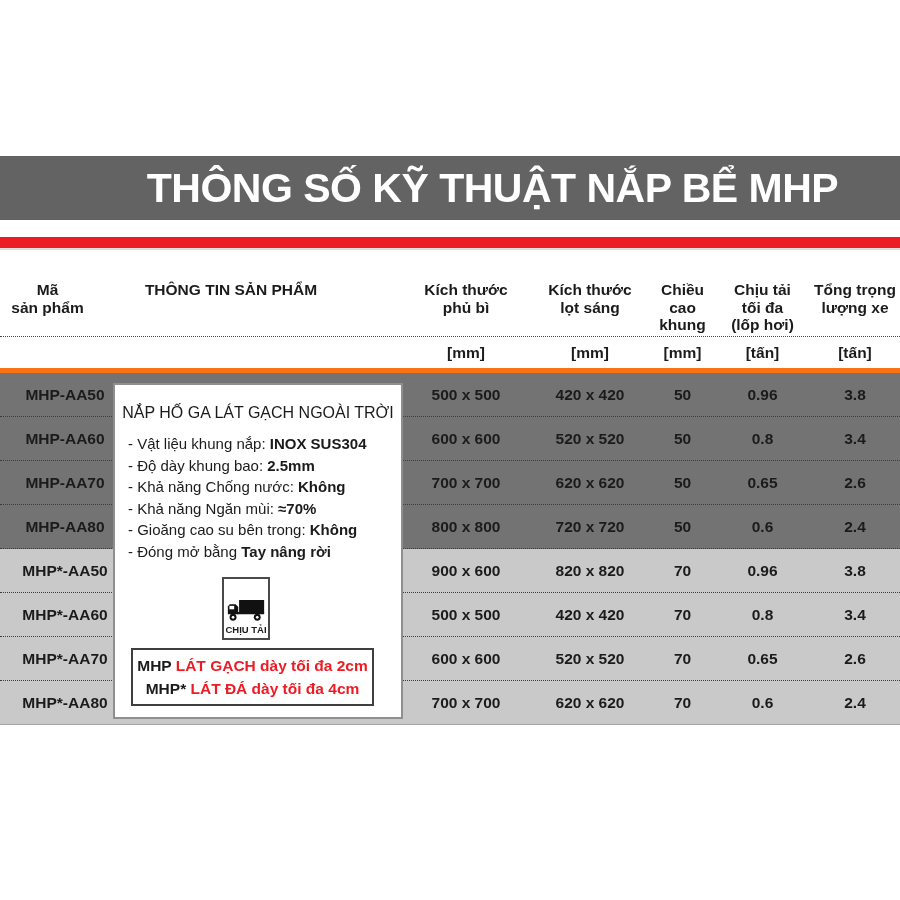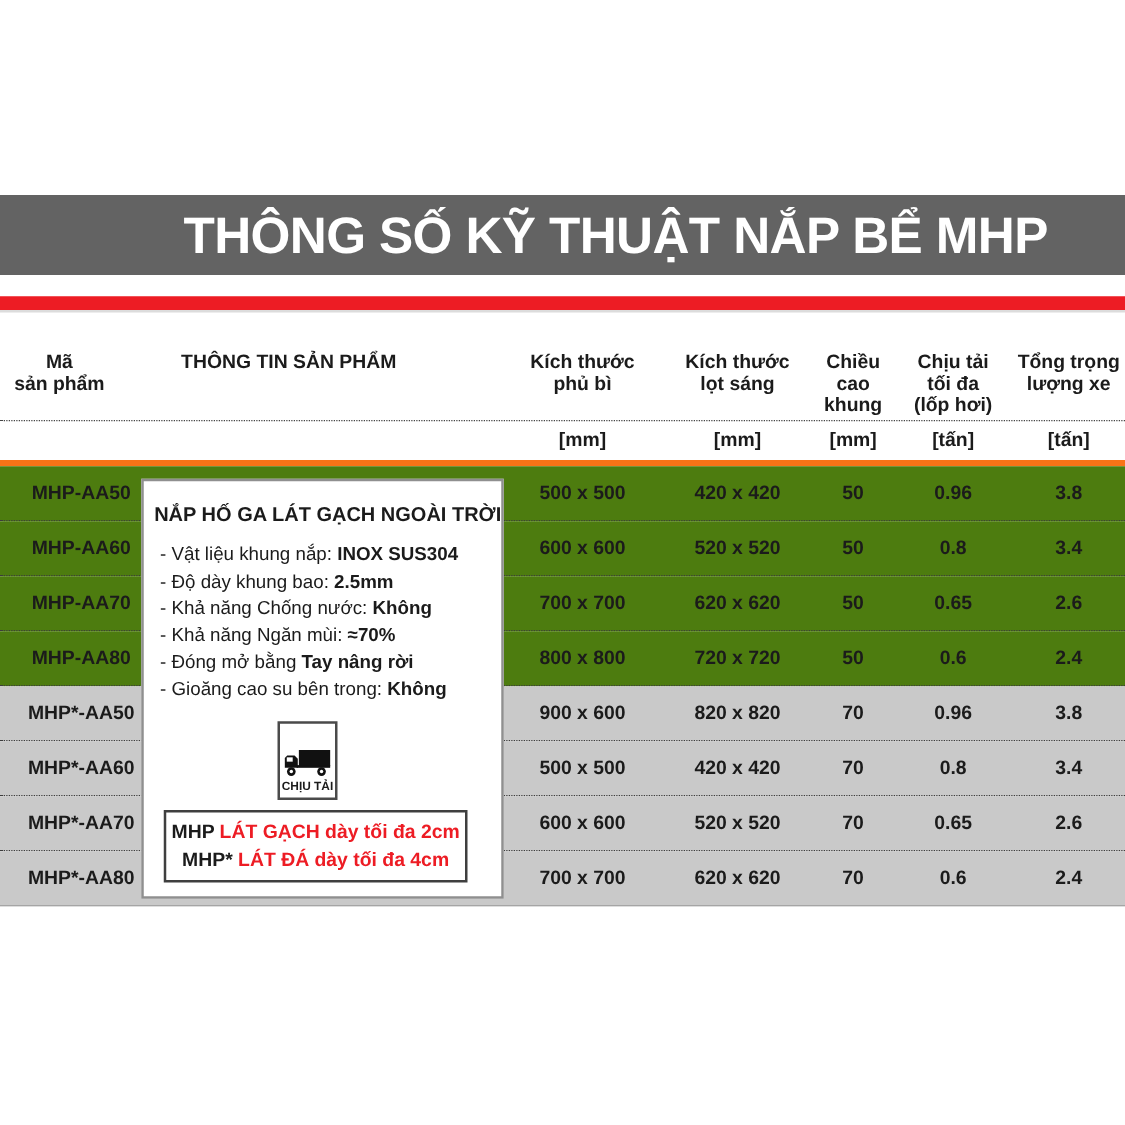--- a/index.html
+++ b/index.html
@@ -30,31 +30,31 @@
   .thead .cell {
     align-items:flex-start; padding-top:13px; font-weight:bold; font-size:15.5px;
     line-height:17.5px; text-align:center; white-space:pre-line;
   }
   .thead .cell.pad-code { padding-right:35px; }
   .thead .cell.pad-info { padding-right:70px; }
 
   .units { height:31px; border-bottom:5px solid #f97316; }
   .units .cell { font-weight:bold; font-size:15.5px; }
 
-  .drow { height:43px; background:#4d7c0f; border-bottom:1px dotted #3c3c3c; }
+  .drow { height:43px; background:#737373; border-bottom:1px dotted #3c3c3c; }
   .drow.dark { background:#c9c9c9; }
   .tbody .drow:last-child { border-bottom:1px solid #a5a5a5; }
   .drow .cell { font-weight:bold; font-size:15.5px; }
 
   
   .info-card {
     position:absolute; left:113px; top:383px; width:290px; height:336px;
     background:#ffffff; border:2px solid #8f8f8f; box-sizing:border-box; z-index:5;
   }
-  .info-title { margin-top:19px; text-align:right; font-weight:bold; font-size:16px; }
+  .info-title { margin-top:19px; text-align:center; font-weight:normal; font-size:16px; }
   .spec-list { margin:11px 0 0 13px; font-size:15px; line-height:21.5px; }
   .spec-item .label { font-weight:normal; }
   .spec-item .value { font-weight:bold; }
 
   .load-badge {
     position:absolute; left:107px; top:192px; width:48px; height:63px;
     border:2px solid #4a4a4a; box-sizing:border-box; background:#ffffff;
     display:flex; flex-direction:column; align-items:center; justify-content:flex-end;
     gap:2px; padding-bottom:3px;
   }
@@ -201,25 +201,25 @@
 
   <div class="spec-item">
     <span class="label">- Khả năng Chống nước: </span><span class="value">Không</span>
   </div>
 
   <div class="spec-item">
     <span class="label">- Khả năng Ngăn mùi: </span><span class="value">≈70%</span>
   </div>
 
   <div class="spec-item">
+    <span class="label">- Gioăng cao su bên trong: </span><span class="value">Không</span>
+  </div>
+
+  <div class="spec-item">
     <span class="label">- Đóng mở bằng </span><span class="value">Tay nâng rời</span>
-  </div>
-
-  <div class="spec-item">
-    <span class="label">- Gioăng cao su bên trong: </span><span class="value">Không</span>
   </div>
 </div>
 
     <div class="load-badge">
       <svg width="38" height="25" viewBox="0 0 44 28" aria-hidden="true">
         <rect x="14" y="3" width="29" height="15" fill="#111"></rect>
         <rect x="12" y="17" width="31" height="2.5" fill="#111"></rect>
         <path d="M1 19.5 L1 10.5 L3.2 8 L10 8 L13 11 L13 19.5 Z" fill="#111"></path>
         <rect x="2.8" y="9.8" width="5.5" height="4" fill="#fff"></rect>
         <circle cx="7" cy="23" r="4" fill="#111"></circle>

